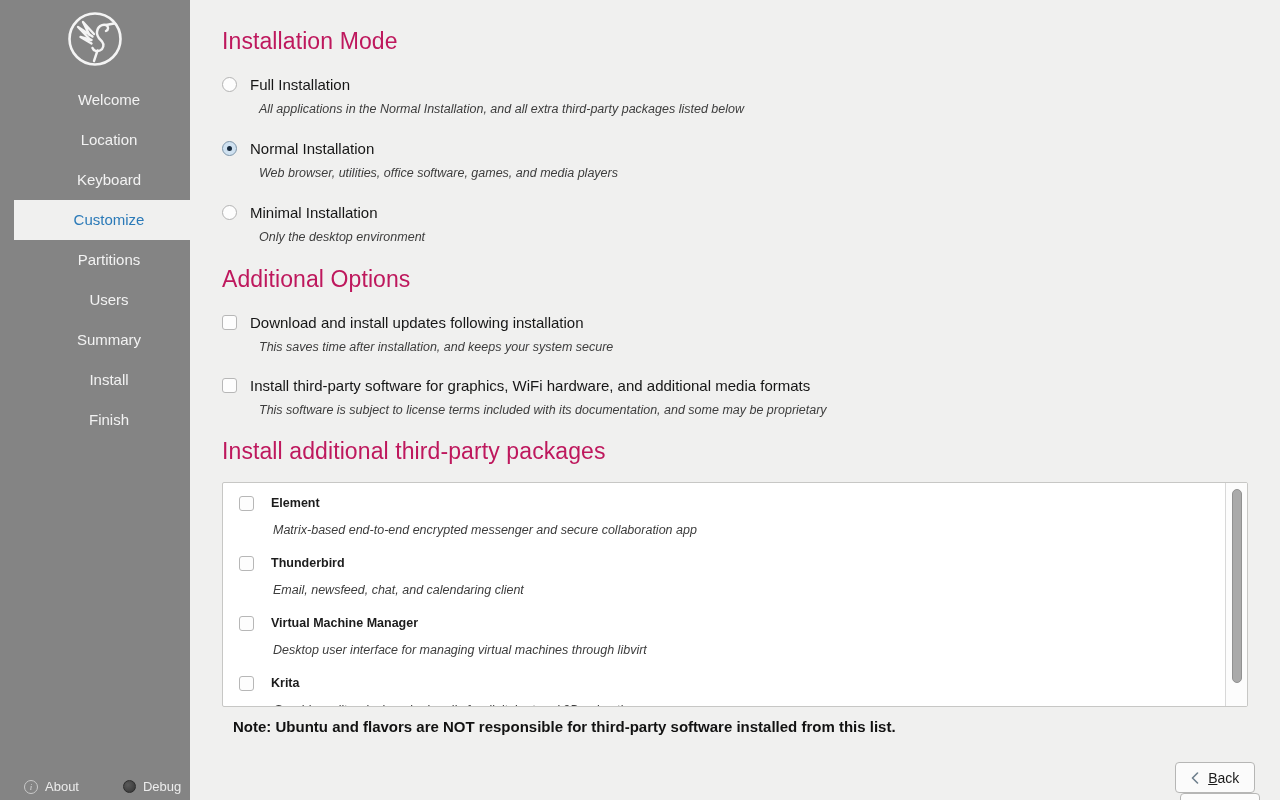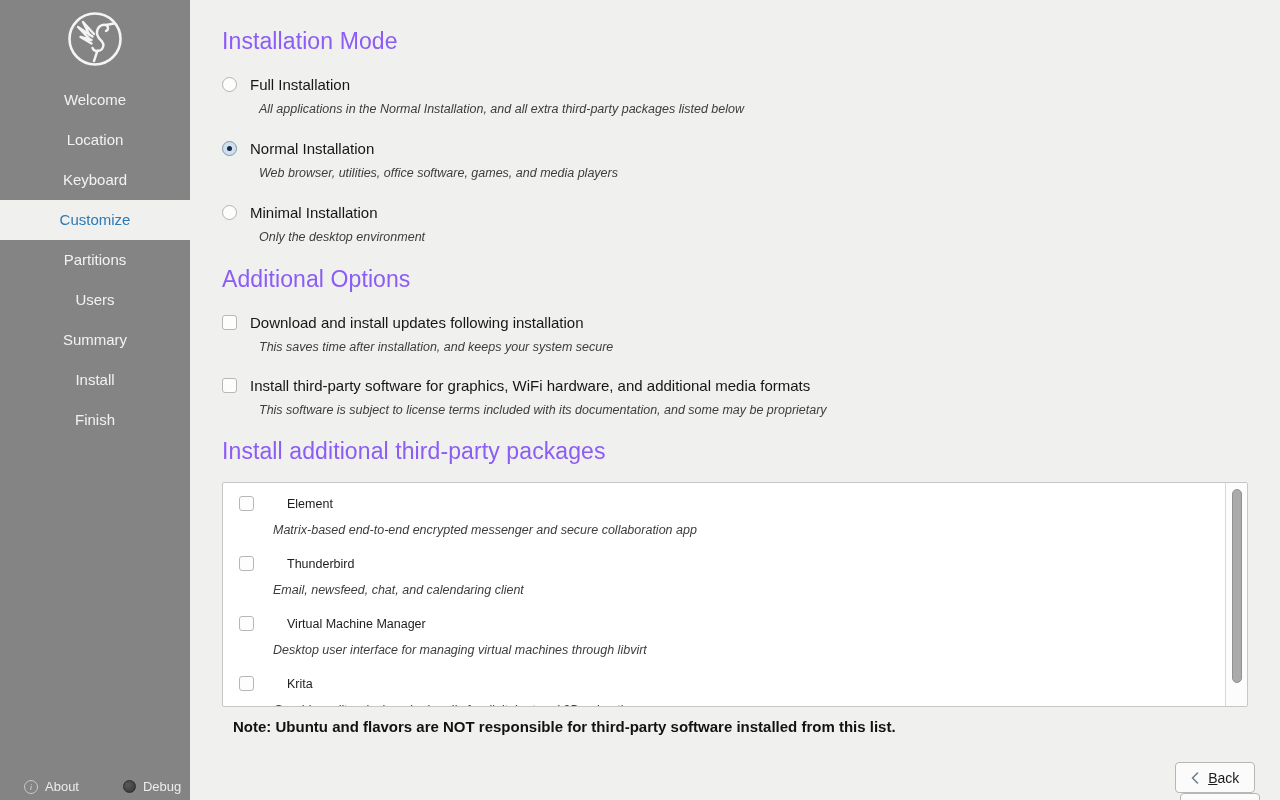--- a/index.html
+++ b/index.html
@@ -4,35 +4,35 @@
 <style>
   * { margin:0; padding:0; box-sizing:border-box; }
   html,body { width:1280px; height:800px; overflow:hidden; }
   body { font-family:"Liberation Sans","DejaVu Sans",sans-serif; background:#f0f0ef; position:relative; }
 
   .app { position:absolute; inset:0; }
 
   
   .sidebar { position:absolute; left:0; top:0; width:190px; height:800px; background:#848484; }
   .logo { position:absolute; top:10px; left:0; width:190px; display:flex; justify-content:center; }
-  .steps { position:absolute; top:80px; left:0; width:190px; }
+  .steps { position:absolute; top:80px; left:14px; width:190px; }
   .step { height:40px; line-height:40px; text-align:center; color:#f2f2f2; font-size:15px; cursor:default; }
   .step.active { background:#f0f0ef; color:#2b7ab8; }
   .sidebar-footer { position:absolute; bottom:6px; left:24px; display:flex; align-items:center; gap:44px; }
   .side-tool { display:flex; align-items:center; gap:7px; color:#ececec; font-size:13px; cursor:pointer; }
   .info-icon { display:inline-flex; align-items:center; justify-content:center; width:14px; height:14px;
                border:1px solid #c9c9c9; border-radius:50%; color:#d6d6d6; font-size:9px;
                font-family:"Liberation Serif",serif; font-style:italic; }
   .bug-icon { display:inline-block; width:13px; height:13px; border-radius:50%;
               background:radial-gradient(circle at 35% 35%, #5a5a5a, #333333); border:1px solid #2c2c2c; }
 
   
   .main { position:absolute; left:190px; top:0; width:1090px; height:800px; background:#f0f0ef; }
   .section { position:absolute; left:32px; right:32px; }
-  h2 { font-size:23px; font-weight:400; color:#8b5cf6; letter-spacing:0.1px; }
+  h2 { font-size:23px; font-weight:400; color:#be185d; letter-spacing:0.1px; }
 
   .opt-row { display:flex; align-items:center; gap:13px; cursor:pointer;margin-top:21px; }
   .opt-label { font-size:15px; color:#161616; }
   .opt-desc { margin:9px 0 0 37px; font-size:12.5px; font-style:italic; color:#3d3d3d; }
 
   .radio { width:15px; height:15px; border-radius:50%; border:1px solid #b3b3b3; background:#fdfdfd;
            flex:0 0 auto; position:relative; }
   .radio.selected { border-color:#7e95a9; background:#cfe1f0; }
   .radio.selected::after { content:""; position:absolute; left:4px; top:4px; width:5px; height:5px;
            border-radius:50%; background:#17293b; }
@@ -44,21 +44,21 @@
   #sec-mode .opt-desc { margin-bottom:24px; }
   #sec-additional { top:266px; }
   #sec-additional h2 { margin-bottom:18px; }
   #sec-additional .opt-desc { margin-bottom:23px; }
   #sec-packages-title { top:438px; }
 
   
   .panel { position:absolute; left:32px; top:482px; width:1026px; height:225px; background:#ffffff;
            border:1px solid #c7c7c5; border-radius:2px; overflow:hidden; }
   .pkg-row { height:60px; padding:13px 0 0 16px; }
-  .pkg-head { display:flex; align-items:center; gap:33px; cursor:pointer; }
+  .pkg-head { display:flex; align-items:flex-start; gap:17px; cursor:pointer;font-weight:bold; }
   .pkg-label { font-size:12.5px; color:#1c1c1c; }
   .pkg-desc { margin:12px 0 0 34px; font-size:12.5px; font-style:italic; color:#3d3d3d; }
   .scrollbar { position:absolute; top:0; right:0; width:22px; height:223px; background:#fcfcfc;
                border-left:1px solid #d8d8d8; }
   .thumb { position:absolute; left:6px; top:6px; width:10px; height:194px; background:#aaaaaa;
            border:1px solid #919191; border-radius:6px; cursor:grab; }
 
   .note { position:absolute; left:43px; top:718px; font-size:15px; font-weight:bold; color:#121212;text-align:right; }
 
   

